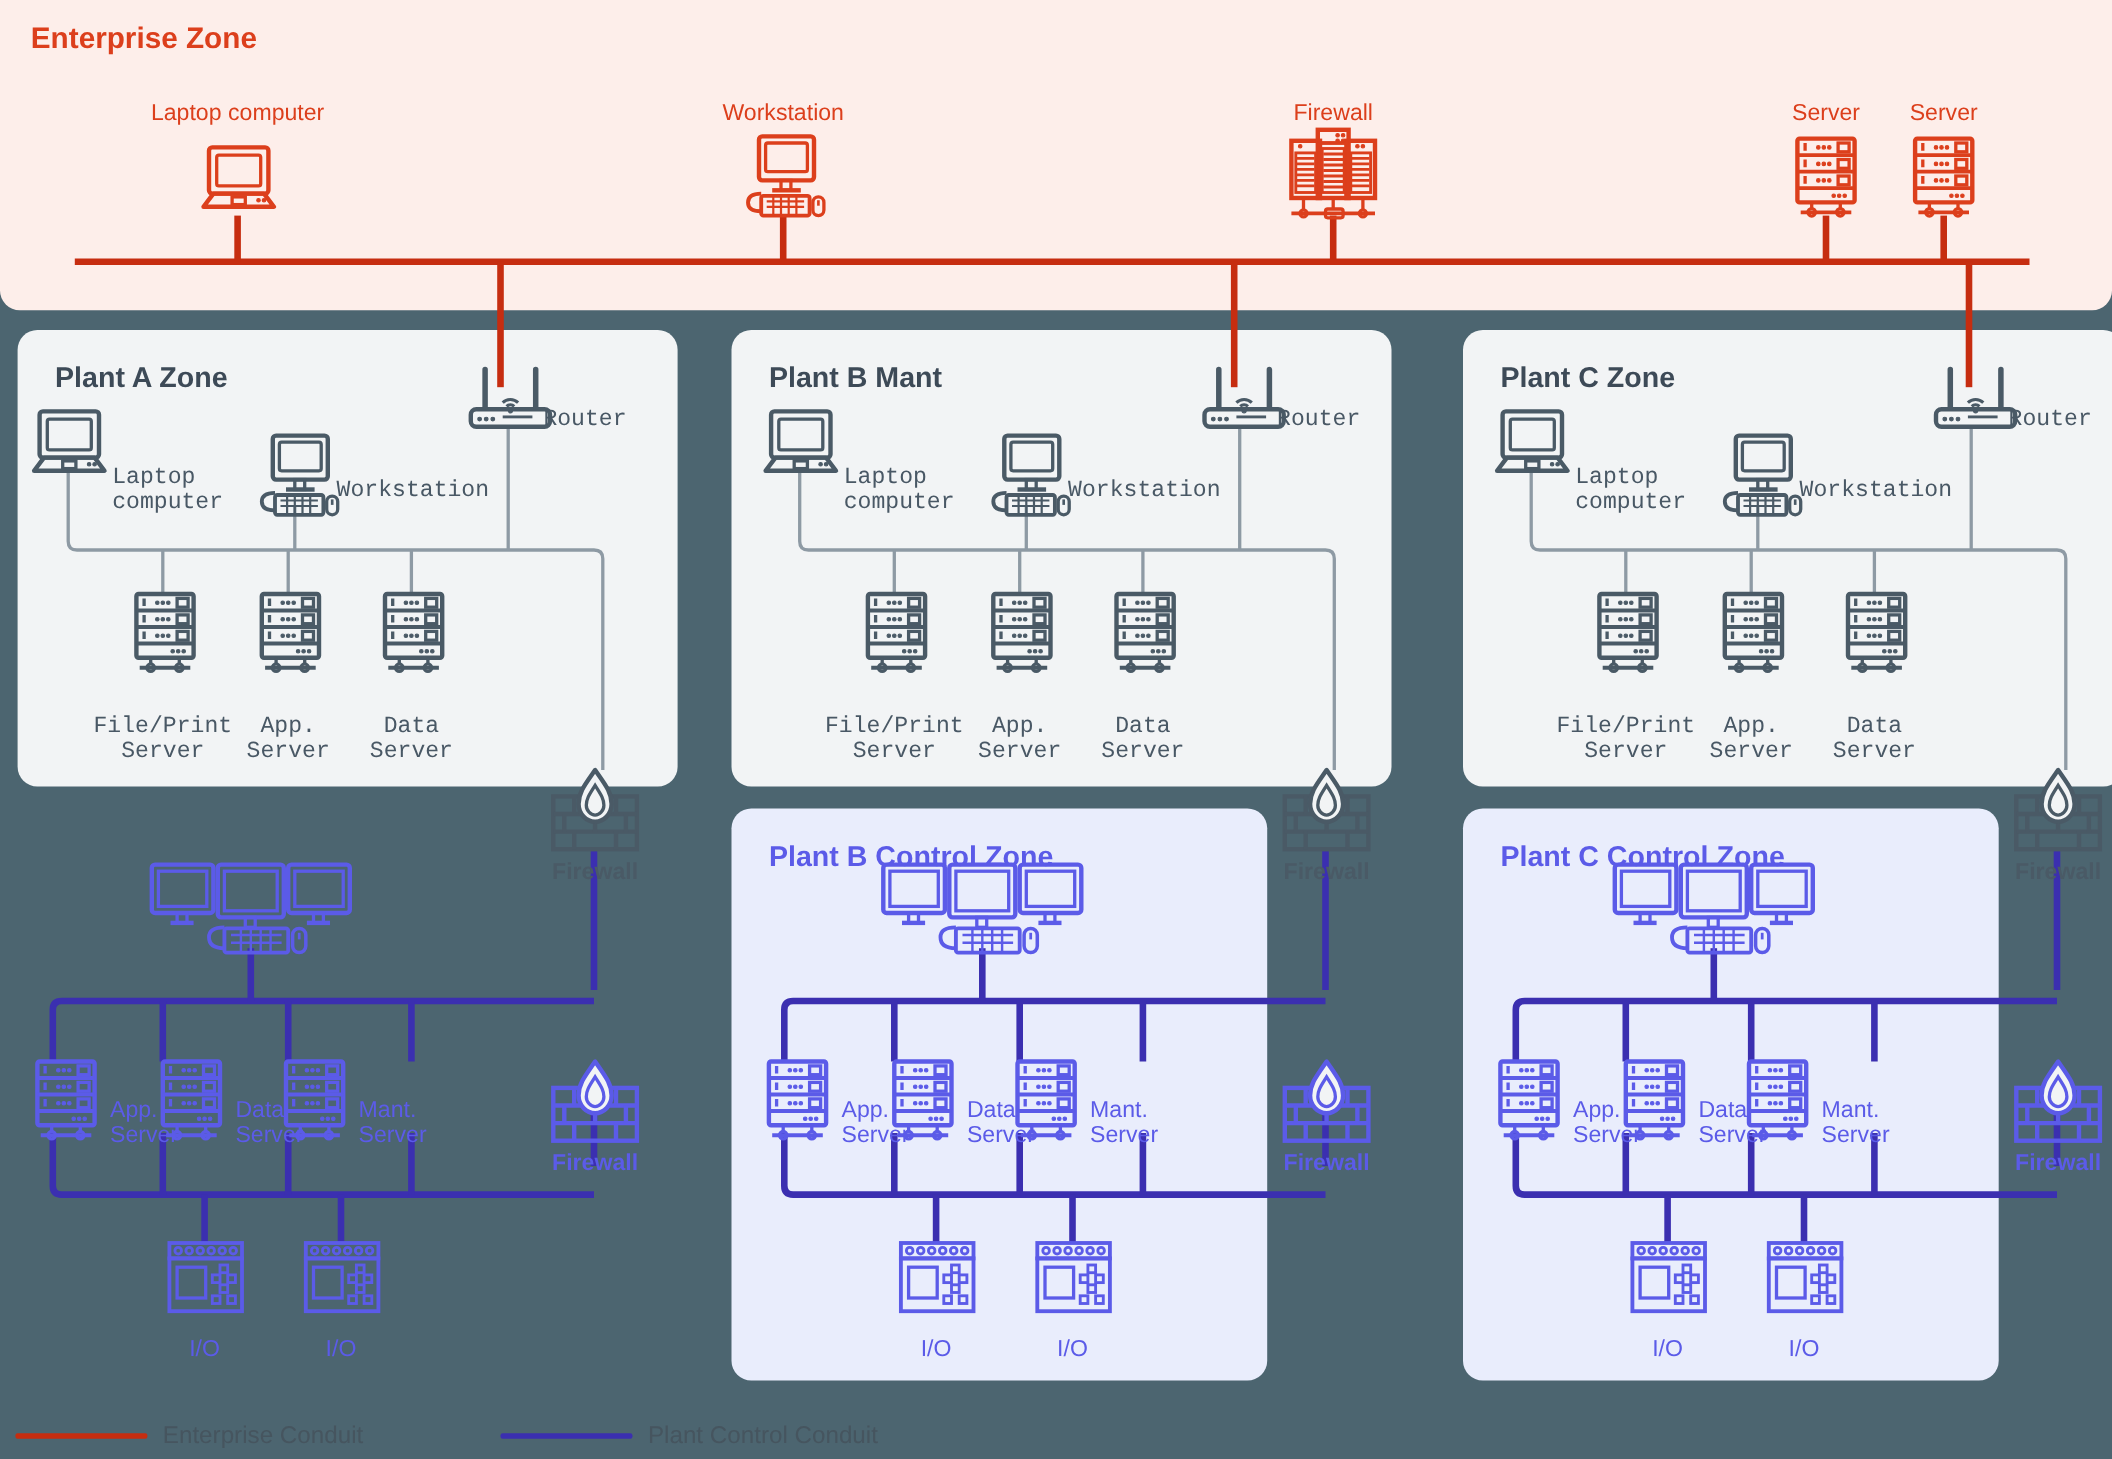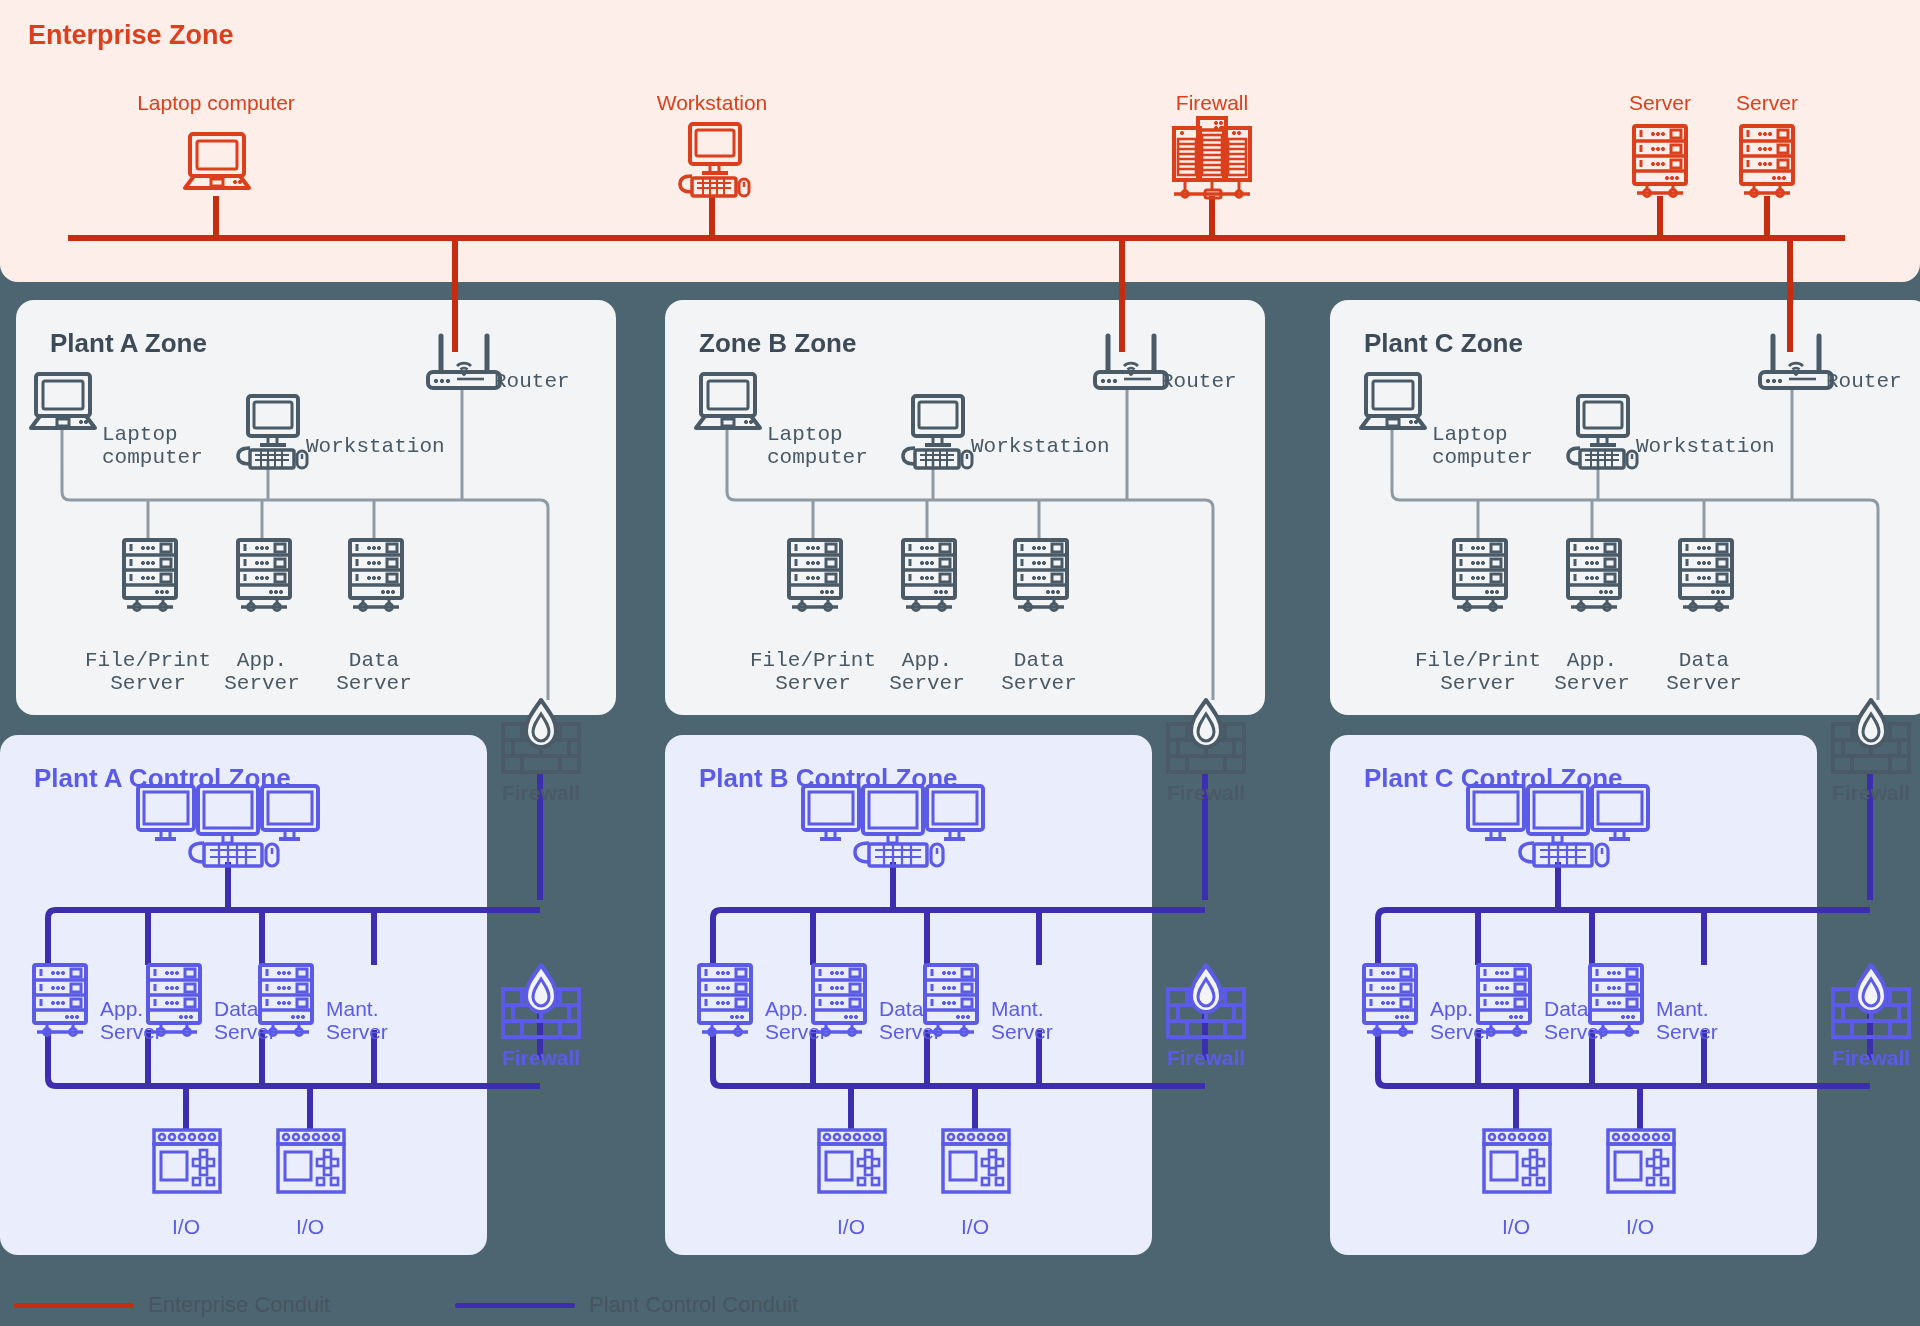--- a/index.html
+++ b/index.html
@@ -56,29 +56,26 @@
 <div id="stage">
 
   <div class="zone zone-ent">
     <div class="zone-title title-ent">Enterprise Zone</div>
   </div>
 
   <div class="zone zone-plant" style="left:16px;  top:300px; width:600px;  height:415px;">
     <div class="zone-title title-plant">Plant A Zone</div>
   </div>
   <div class="zone zone-plant" style="left:665px; top:300px; width:600px;  height:415px;">
-    <div class="zone-title title-plant">Zone B Zone</div>
+    <div class="zone-title title-plant">Plant B Mant</div>
   </div>
   <div class="zone zone-plant" style="left:1330px;top:300px; width:600px;  height:415px;">
     <div class="zone-title title-plant">Plant C Zone</div>
   </div>
 
-  <div class="zone zone-ctrl" style="left:0px;   top:735px; width:487px; height:520px;">
-    <div class="zone-title title-ctrl">Plant A Control Zone</div>
-  </div>
   <div class="zone zone-ctrl" style="left:665px; top:735px; width:487px; height:520px;">
     <div class="zone-title title-ctrl">Plant B Control Zone</div>
   </div>
   <div class="zone zone-ctrl" style="left:1330px;top:735px; width:487px; height:520px;">
     <div class="zone-title title-ctrl">Plant C Control Zone</div>
   </div>
 
   <svg class="layer" viewBox="0 0 1920 1326">
     <g stroke="#c62d10" stroke-width="6" fill="none">
       <line x1="68" y1="238" x2="1845" y2="238"></line>

